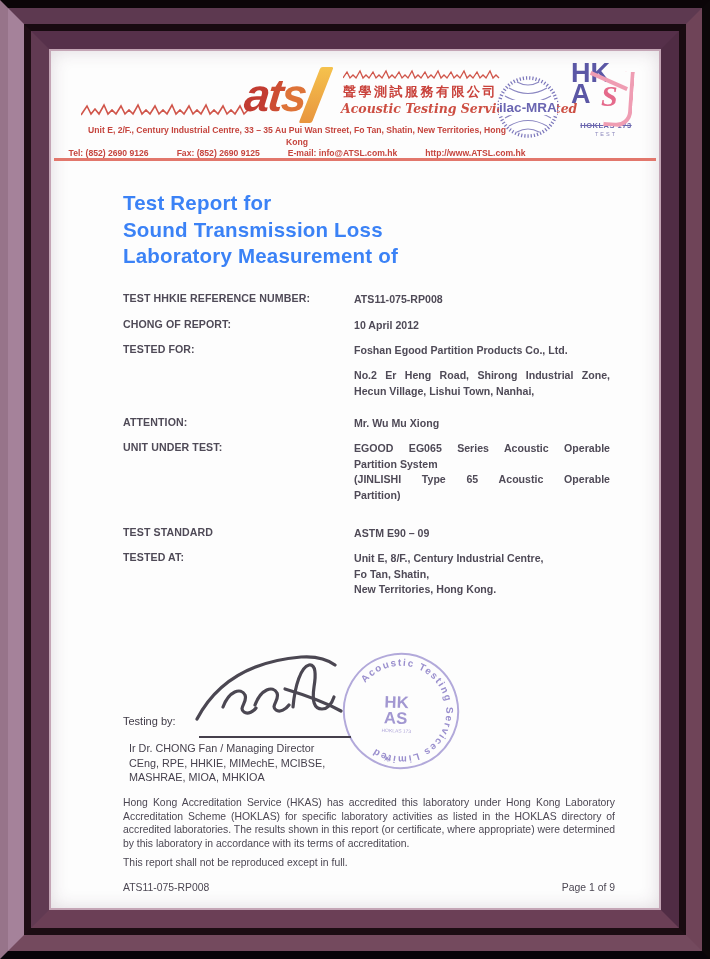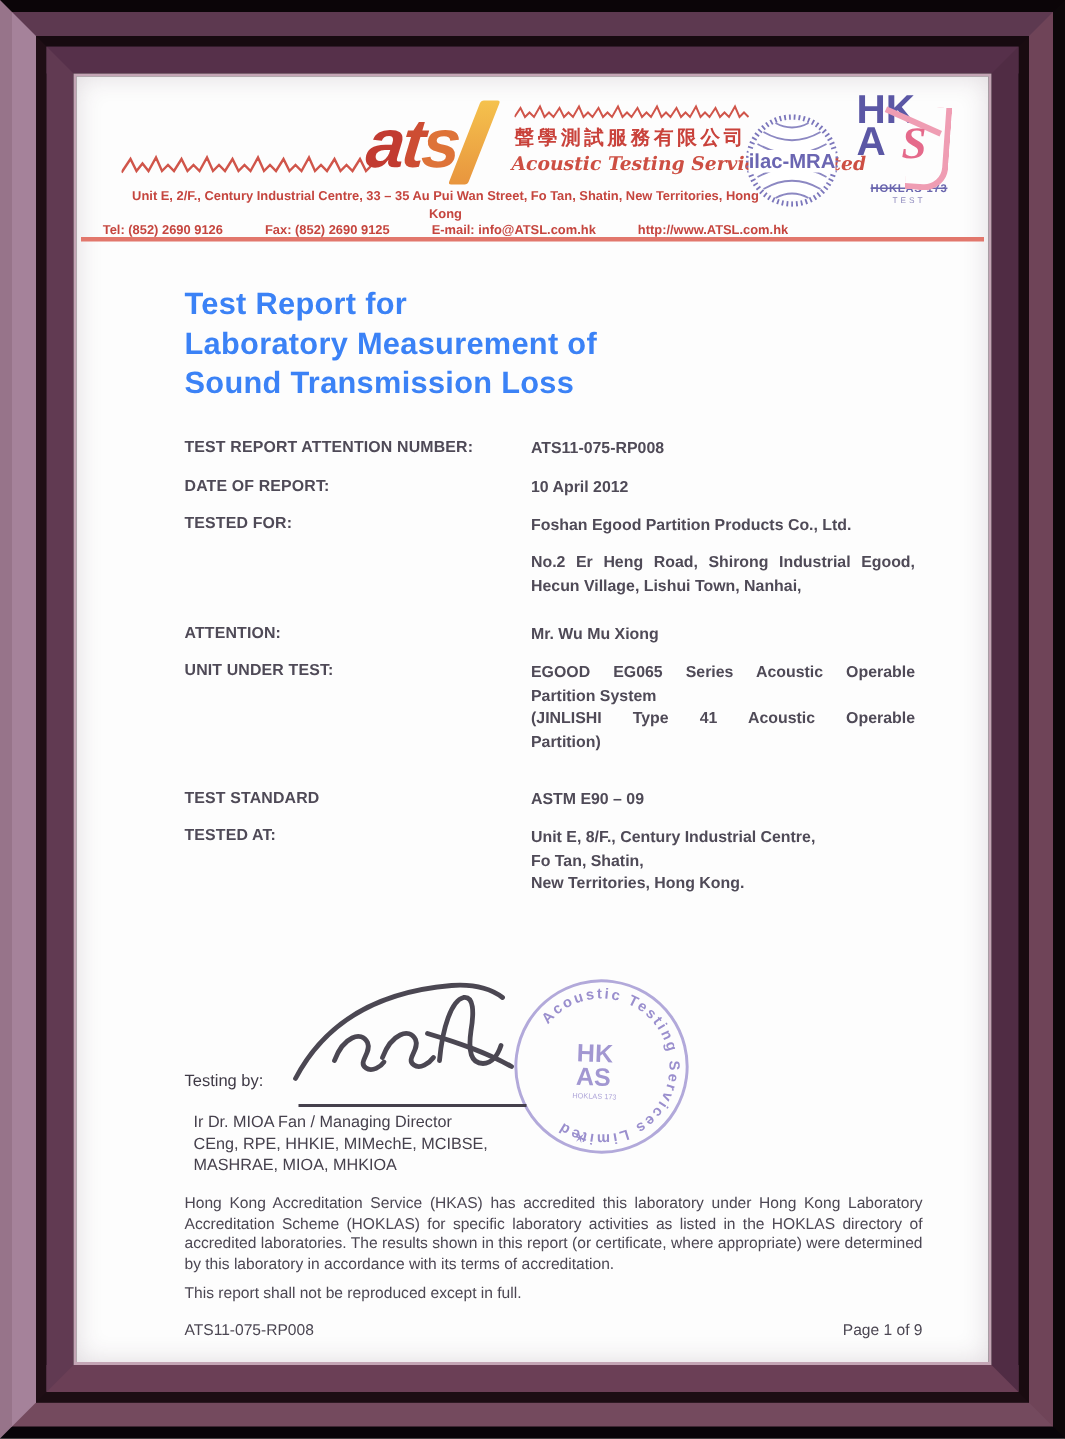--- a/index.html
+++ b/index.html
@@ -178,65 +178,65 @@
         </div>
         <span class="hkas-s">S</span>
         <div class="hoklas">HOKLAS 173</div>
         <div class="hoklas-sub">TEST</div>
       </div>
 
       <div class="abs hdr-rule"></div>
 
       <div class="abs title">
         <div>Test Report for</div>
+        <div>Sound Transmission Loss</div>
         <div>Laboratory Measurement of</div>
-        <div>Sound Transmission Loss</div>
       </div>
 
       <div class="abs frow" style="top:241px;">
-        <div class="flabel">TEST REPORT ATTENTION NUMBER:</div>
+        <div class="flabel">TEST HHKIE REFERENCE NUMBER:</div>
         <div class="fvalue">
                   <div>ATS11-075-RP008</div>
                 </div>
       </div>
 
       <div class="abs frow" style="top:267px;">
-        <div class="flabel">DATE OF REPORT:</div>
+        <div class="flabel">CHONG OF REPORT:</div>
         <div class="fvalue">
                   <div>10 April 2012</div>
                 </div>
       </div>
 
       <div class="abs frow" style="top:292px;">
         <div class="flabel">TESTED FOR:</div>
         <div class="fvalue">
                   <div>Foshan Egood Partition Products Co., Ltd.</div>
                 </div>
       </div>
 
       <div class="abs frow" style="top:317px;">
         <div class="fvalue">
-          <div class="just">No.2 Er Heng Road, Shirong Industrial Egood,</div>
+          <div class="just">No.2 Er Heng Road, Shirong Industrial Zone,</div>
           <div>Hecun Village, Lishui Town, Nanhai,</div>
         </div>
       </div>
 
       <div class="abs frow" style="top:365px;">
         <div class="flabel">ATTENTION:</div>
         <div class="fvalue">
                   <div>Mr. Wu Mu Xiong</div>
                 </div>
       </div>
 
       <div class="abs frow" style="top:390px;">
         <div class="flabel">UNIT UNDER TEST:</div>
         <div class="fvalue">
           <div class="just">EGOOD EG065 Series Acoustic Operable</div>
           <div>Partition System</div>
-          <div class="just">(JINLISHI Type 41 Acoustic Operable</div>
+          <div class="just">(JINLISHI Type 65 Acoustic Operable</div>
           <div>Partition)</div>
         </div>
       </div>
 
       <div class="abs frow" style="top:475px;">
         <div class="flabel">TEST STANDARD</div>
         <div class="fvalue">
                   <div>ASTM E90 – 09</div>
                 </div>
       </div>
@@ -274,21 +274,21 @@
         <g transform="rotate(16 65 65)" opacity="0.9">
           <text x="48" y="62" font-family="Liberation Sans, sans-serif" font-size="17" font-weight="bold" fill="#8b7ec8">HK</text>
           <text x="48" y="78" font-family="Liberation Sans, sans-serif" font-size="17" font-weight="bold" fill="#8b7ec8">AS</text>
           <text x="46" y="87" font-family="Liberation Sans, sans-serif" font-size="5" fill="#9a8ed0">HOKLAS 173</text>
         </g>
       </svg>
 
       <div class="abs approved-label">Testing by:</div>
       <div class="abs sig-line"></div>
       <div class="abs approver">
-        <div>Ir Dr. MIOA Fan / Managing Director</div>
+        <div>Ir Dr. CHONG Fan / Managing Director</div>
         <div>CEng, RPE, HHKIE, MIMechE, MCIBSE,</div>
         <div>MASHRAE, MIOA, MHKIOA</div>
       </div>
 
       <div class="abs accred">Hong Kong Accreditation Service (HKAS) has accredited this laboratory under Hong Kong Laboratory Accreditation Scheme (HOKLAS) for specific laboratory activities as listed in the HOKLAS directory of accredited laboratories. The results shown in this report (or certificate, where appropriate) were determined by this laboratory in accordance with its terms of accreditation.</div>
       <div class="abs note">This report shall not be reproduced except in full.</div>
       <div class="abs refrow">
         <span>ATS11-075-RP008</span>
         <span>Page 1 of 9</span>
       </div>

